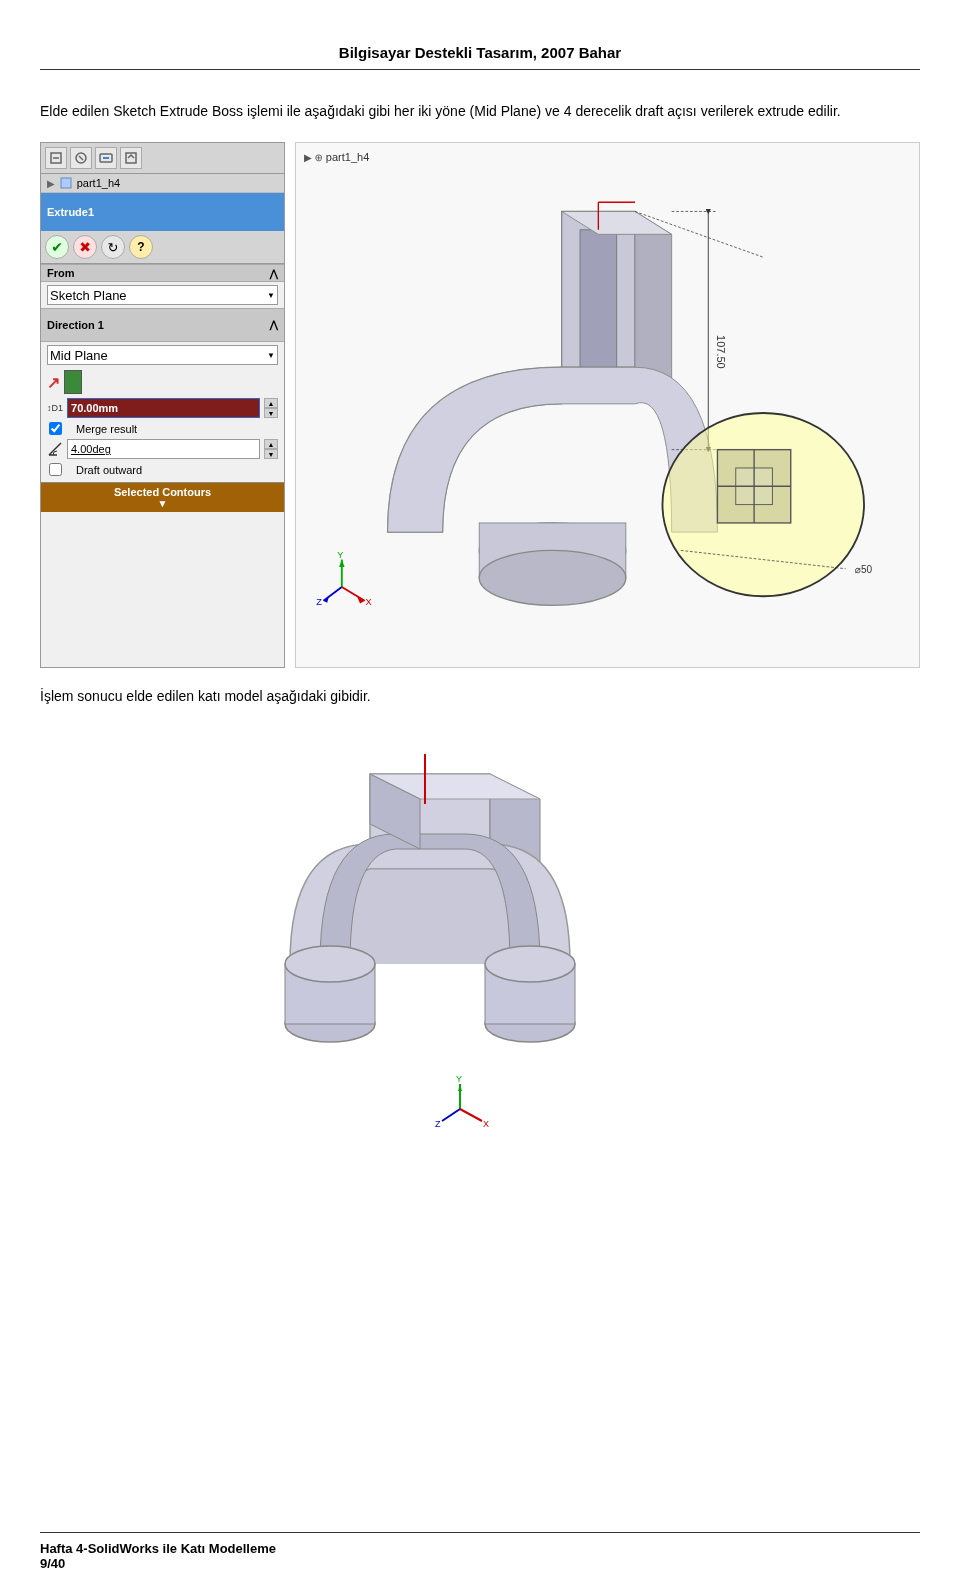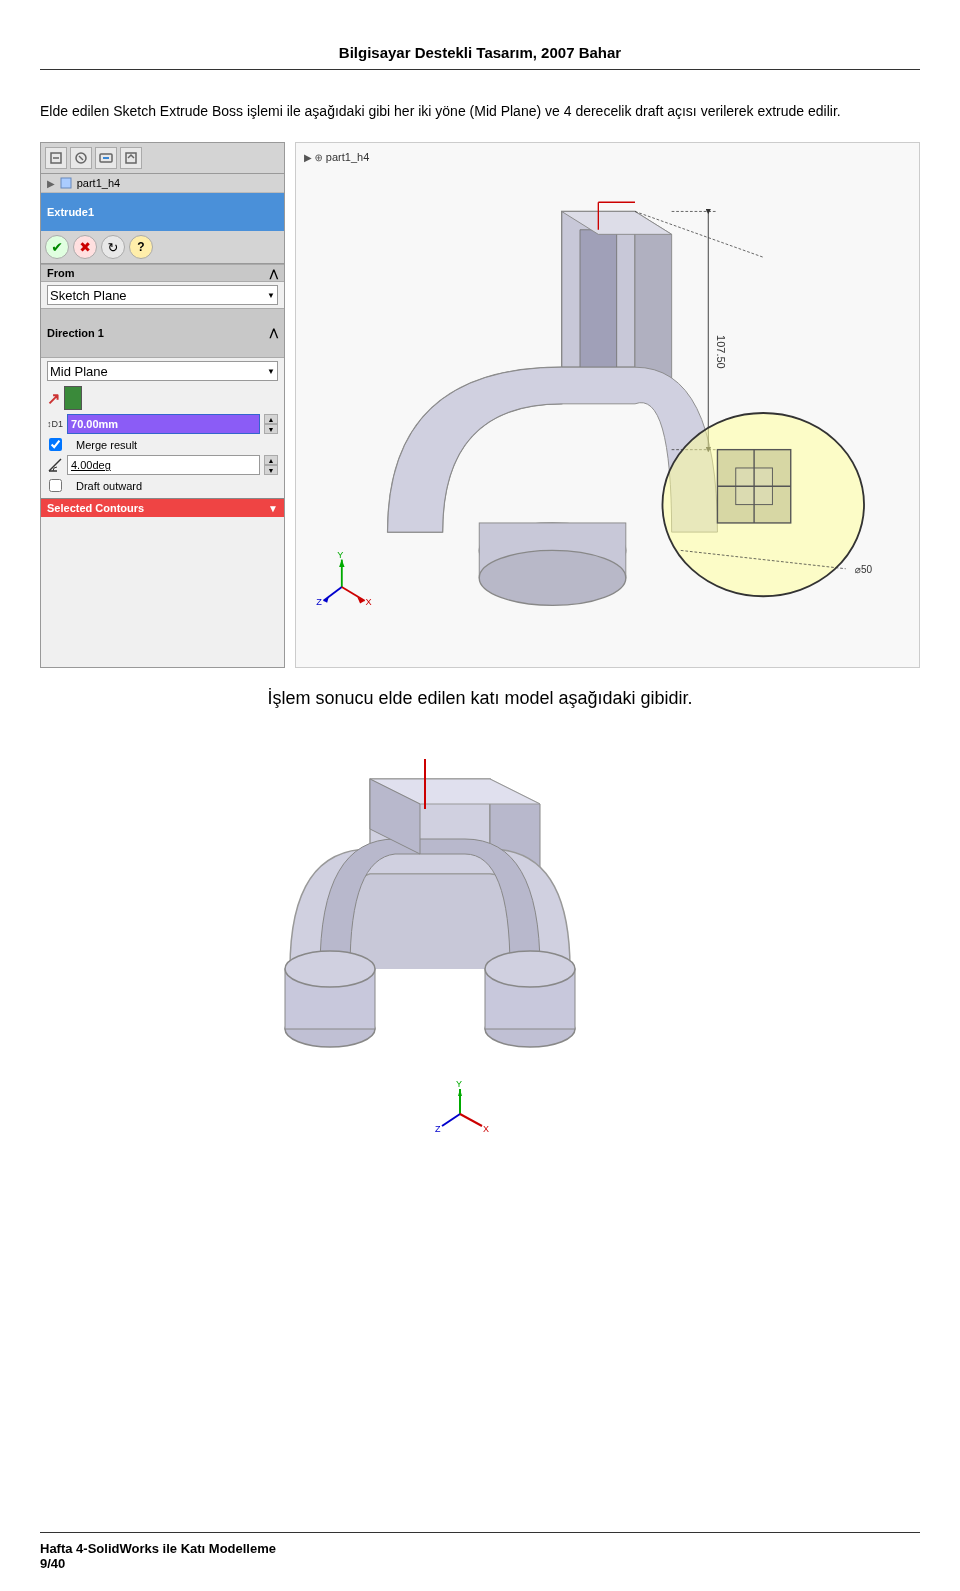--- a/index.html
+++ b/index.html
@@ -122,21 +122,21 @@
     }
     .sw-select-wrapper::after {
       content: "▼";
       position: absolute;
       right: 3px;
       font-size: 8px;
       pointer-events: none;
     }
     .sw-direction-section {
       background: #c8c8c8;
-      padding: 18px 6px;
+      padding: 10px 6px;
       font-weight: bold;
       font-size: 11px;
       border-top: 1px solid #aaa;
       border-bottom: 1px solid #aaa;
       display: flex;
       justify-content: space-between;
     }
     .sw-icon-row {
       display: flex;
       align-items: center;
@@ -191,30 +191,31 @@
     .sw-deg-input {
       flex: 1;
       height: 20px;
       font-size: 11px;
       background: white;
       border: 1px solid #999;
       padding: 0 3px;
       text-decoration: underline;
     }
     .sw-selected-contours {
-      background: #ef4444;
+      background: #a16207;
       color: white;
       padding: 3px 6px;
       font-size: 11px;
       font-weight: bold;
       display: flex;
       justify-content: space-between;
       align-items: center;
       margin-top: 4px;
       border-top: 1px solid #888;
+      flex-direction: column;
     }
     
     .sw-tree-item {
       background: #d4d4d4;
       border-bottom: 1px solid #bbb;
       padding: 2px 6px;
       font-size: 11px;
       display: flex;
       align-items: center;
       gap: 4px;
@@ -232,23 +233,22 @@
       position: absolute;
       top: 8px;
       left: 8px;
       font-size: 11px;
       display: flex;
       align-items: center;
       gap: 3px;
     }
     
     .second-text {
-      font-size: 18px;
+      font-size: 14px;
       margin-top: 20px;
-      text-align: center;
     }
     
     .bottom-model {
       text-align: center;
       margin: 10px 0 30px 0;
     }
     
     .page-footer {
       position: absolute;
       bottom: 20px;
@@ -353,21 +353,21 @@
       </div>
     </div>
 
     <div class="sw-icon-row">
       <span class="sw-icon-arrow">↗</span>
       <div class="sw-color-block"></div>
     </div>
 
     <div class="sw-icon-row">
       <span class="sw-d1-label">↕D1</span>
-      <input class="sw-dim-input" type="text" value="70.00mm" style="flex: 1 1 0%; height: 20px; font-size: 11px; background: #8b5cf6; border: 1px solid rgb(51, 102, 204); color: white; padding: 0px 3px; font-weight: bold;">
+      <input class="sw-dim-input" type="text" value="70.00mm" style="flex: 1 1 0%; height: 20px; font-size: 11px; background: #7f1d1d; border: 1px solid rgb(51, 102, 204); color: white; padding: 0px 3px; font-weight: bold;">
       <div class="sw-spin-btns">
         <div class="sw-spin-btn">▲</div>
         <div class="sw-spin-btn">▼</div>
       </div>
     </div>
 
     <div class="sw-checkbox-row">
       <input type="checkbox" checked="" style="">
       <span>Merge result</span>
     </div>

